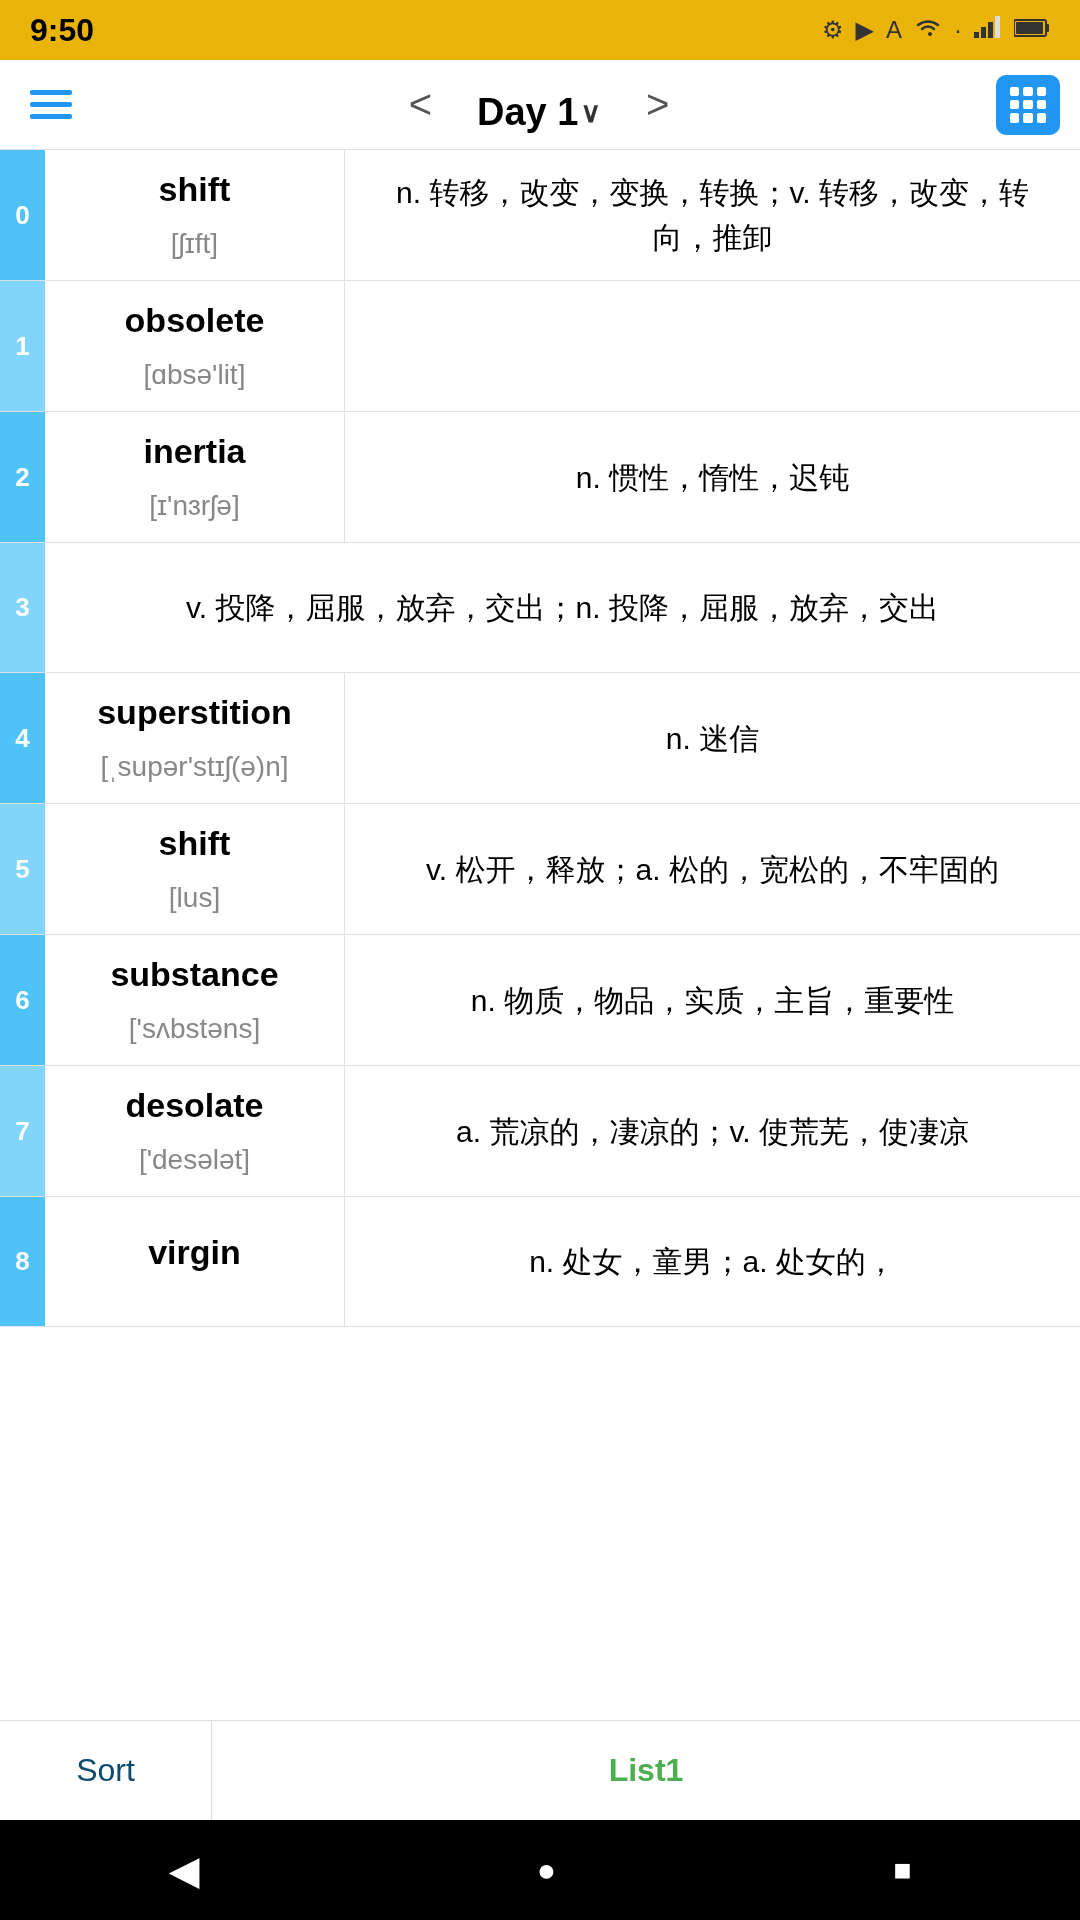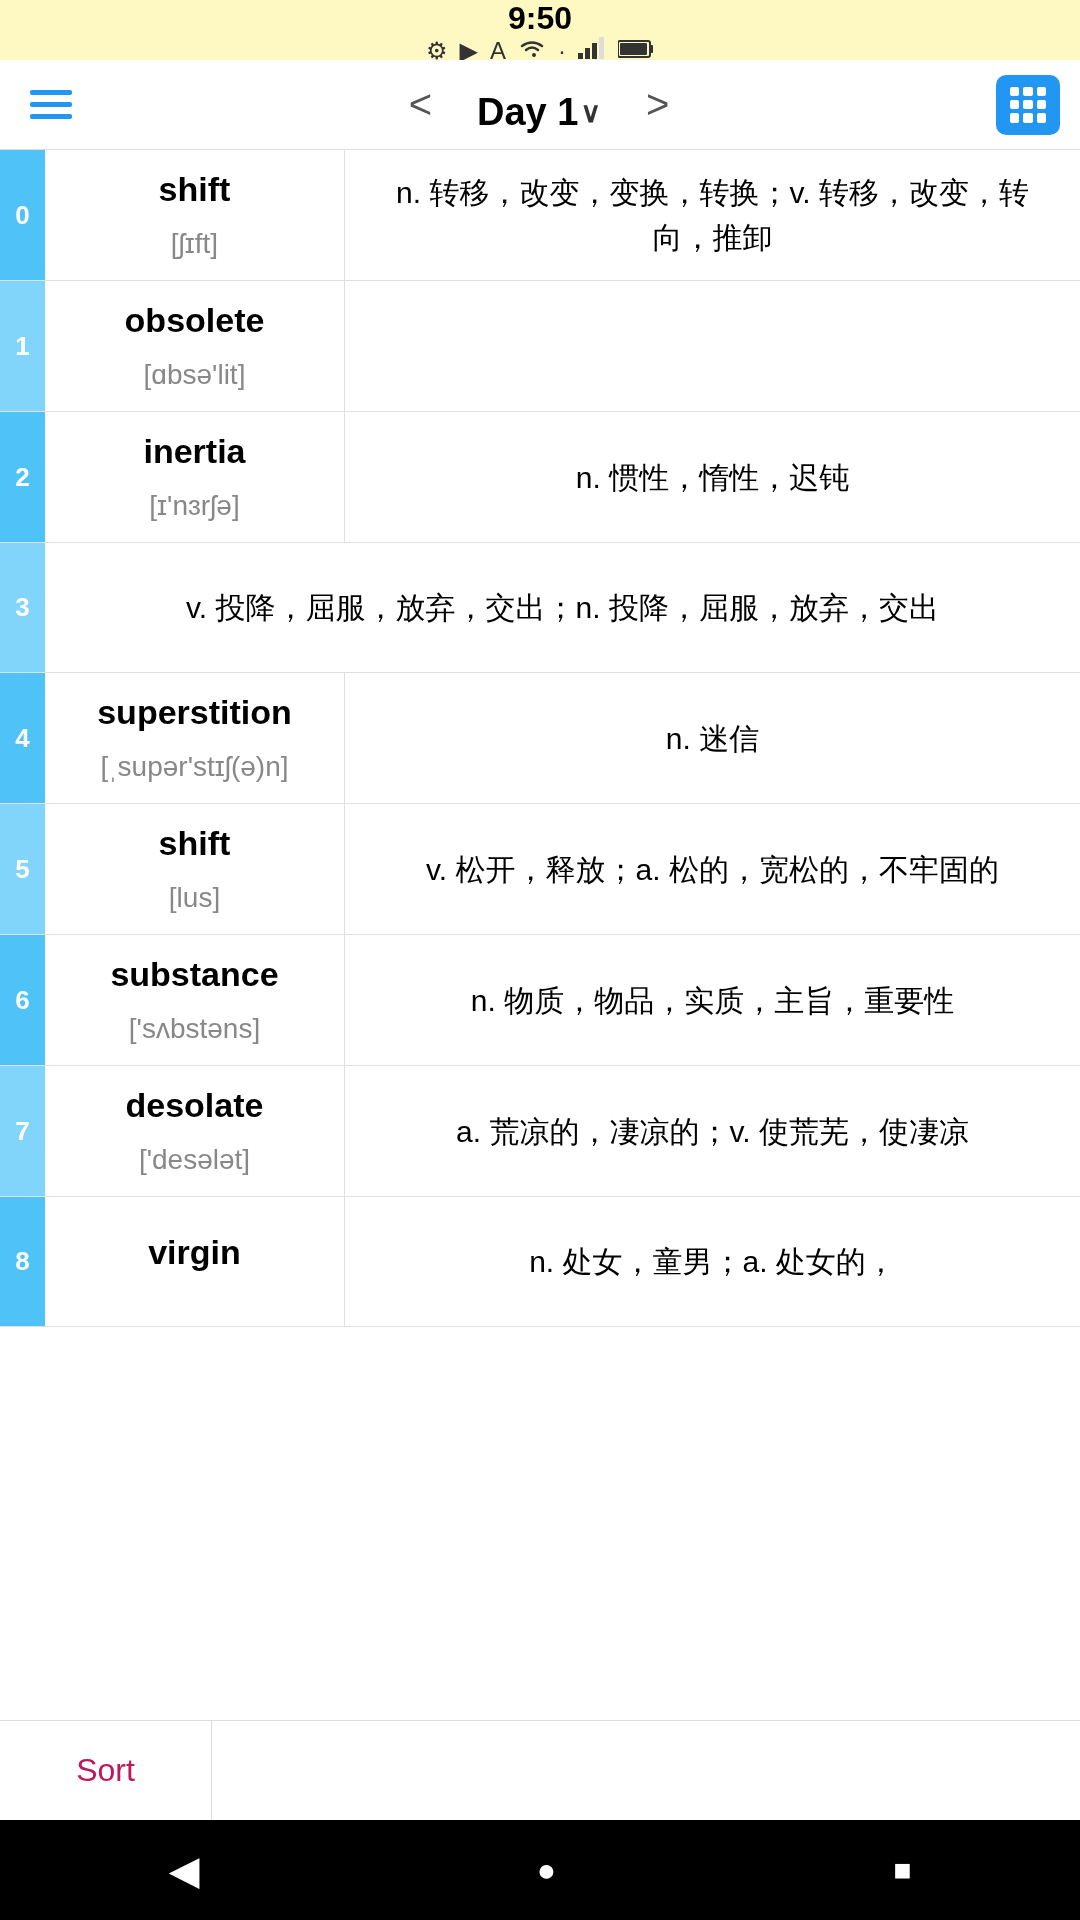--- a/index.html
+++ b/index.html
@@ -8,28 +8,27 @@
       width: 1080px;
       min-height: 1920px;
       font-family: 'Arial', sans-serif;
       background: #fff;
       display: flex;
       flex-direction: column;
     }
 
     
     .status-bar {
-      background: #fef9c3;
+      background: #eab308;
       height: 60px;
       display: flex;
       align-items: center;
       justify-content: space-between;
-      padding: 0 30px;
-      flex-shrink: 0;
-      flex-direction: column;
+      padding: 12px 30px;
+      flex-shrink: 0;
     }
     .status-time {
       font-size: 32px;
       font-weight: bold;
       color: #000;
     }
     .status-icons {
       display: flex;
       align-items: center;
       gap: 12px;
@@ -174,21 +173,21 @@
       display: flex;
       align-items: stretch;
       flex-shrink: 0;
     }
     .tab-sort {
       width: 212px;
       display: flex;
       align-items: center;
       justify-content: center;
       font-size: 32px;
-      color: #be185d;
+      color: #0c4a6e;
       cursor: pointer;
       border-right: 1px solid #ddd;
     }
     .tab-list1 {
       flex: 1;
       display: flex;
       align-items: center;
       justify-content: center;
       font-size: 32px;
       color: #4CAF50;
@@ -352,19 +351,20 @@
       <div class="word-english">
         <div class="word-text">virgin</div>
         <div class="word-phonetic"></div>
       </div>
       <div class="word-definition">n. 处女，童男；a. 处女的，</div>
     </div>
   </div>
 
 <div class="bottom-tabs">
   <div class="tab-sort">Sort</div>
+  <div class="tab-list1">List1</div>
 </div>
 
 <div class="nav-bar">
   <div class="nav-btn nav-back">◀</div>
   <div class="nav-btn nav-home">●</div>
   <div class="nav-btn nav-recents">■</div>
 </div>
 
 </body></html>

